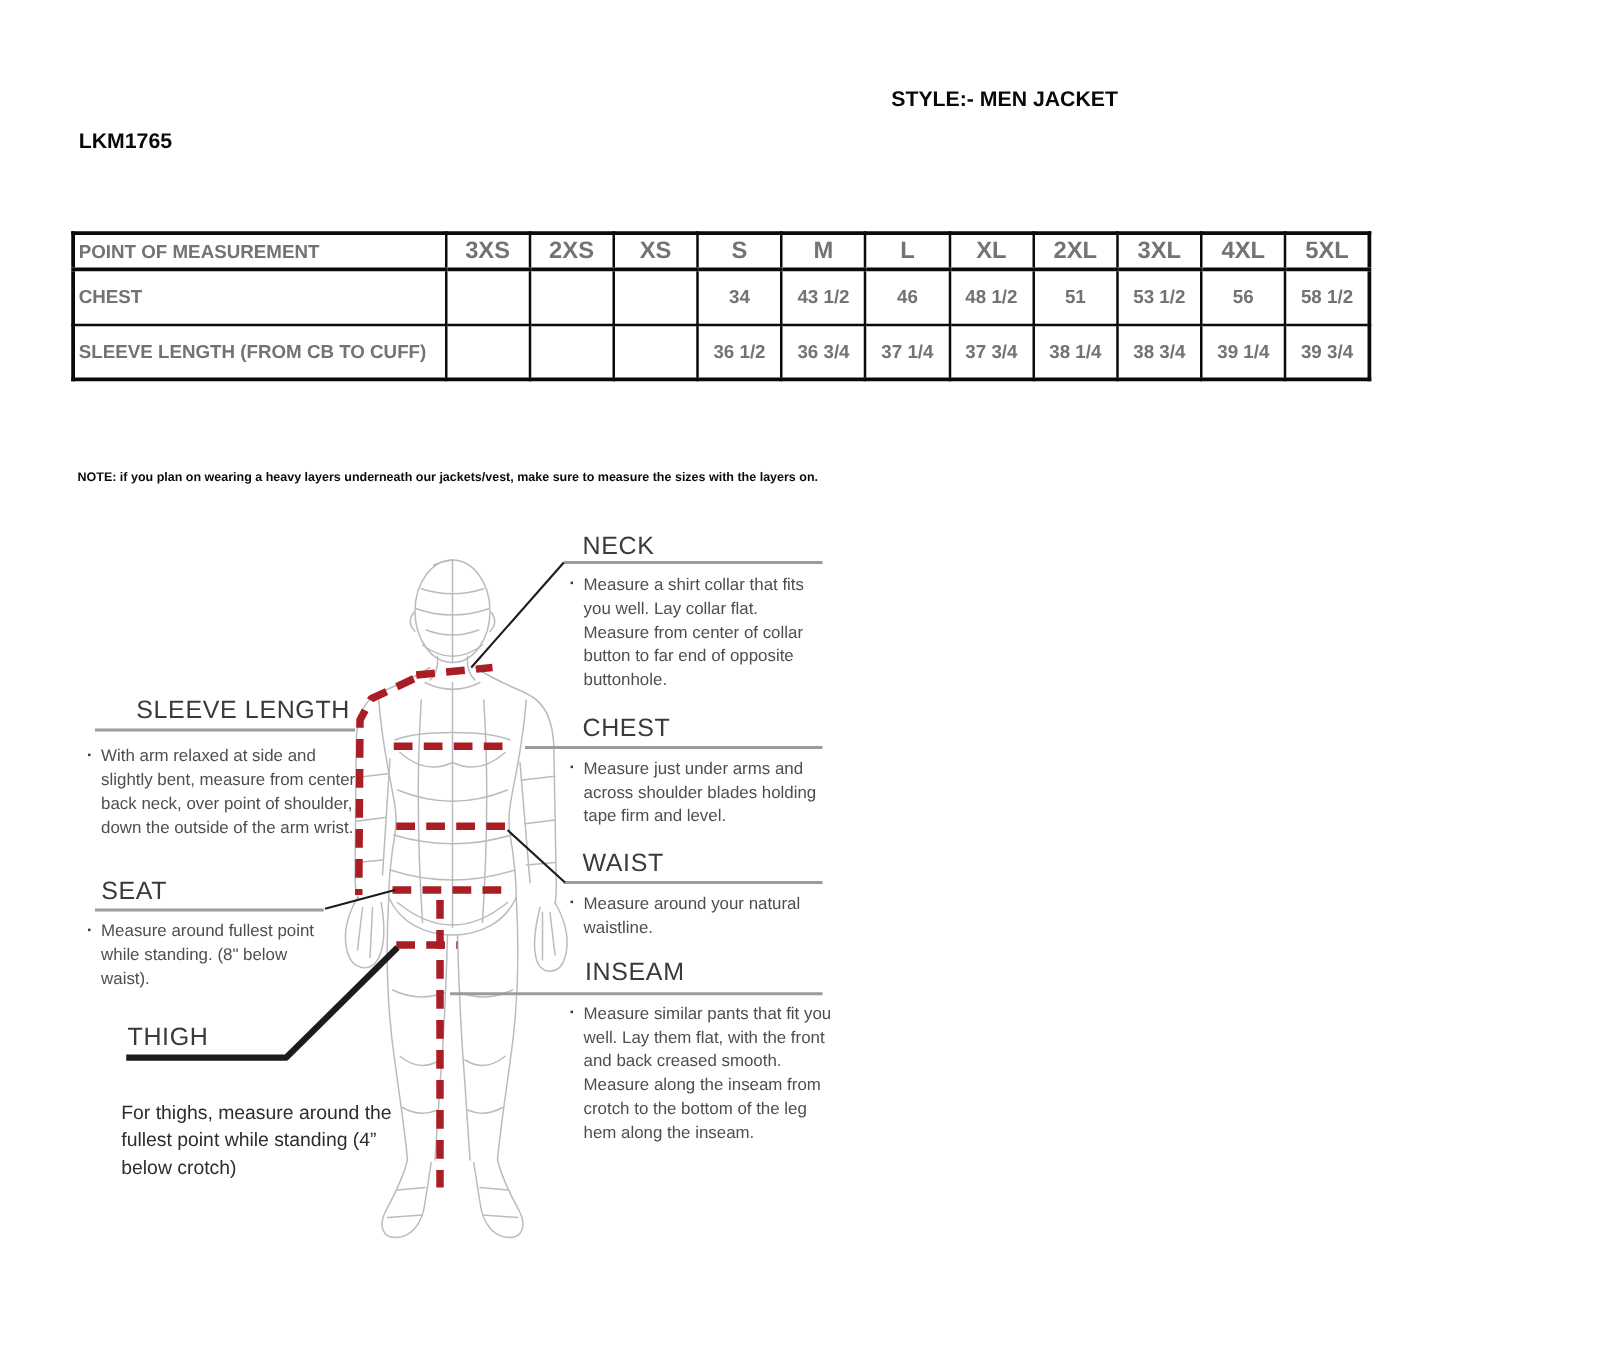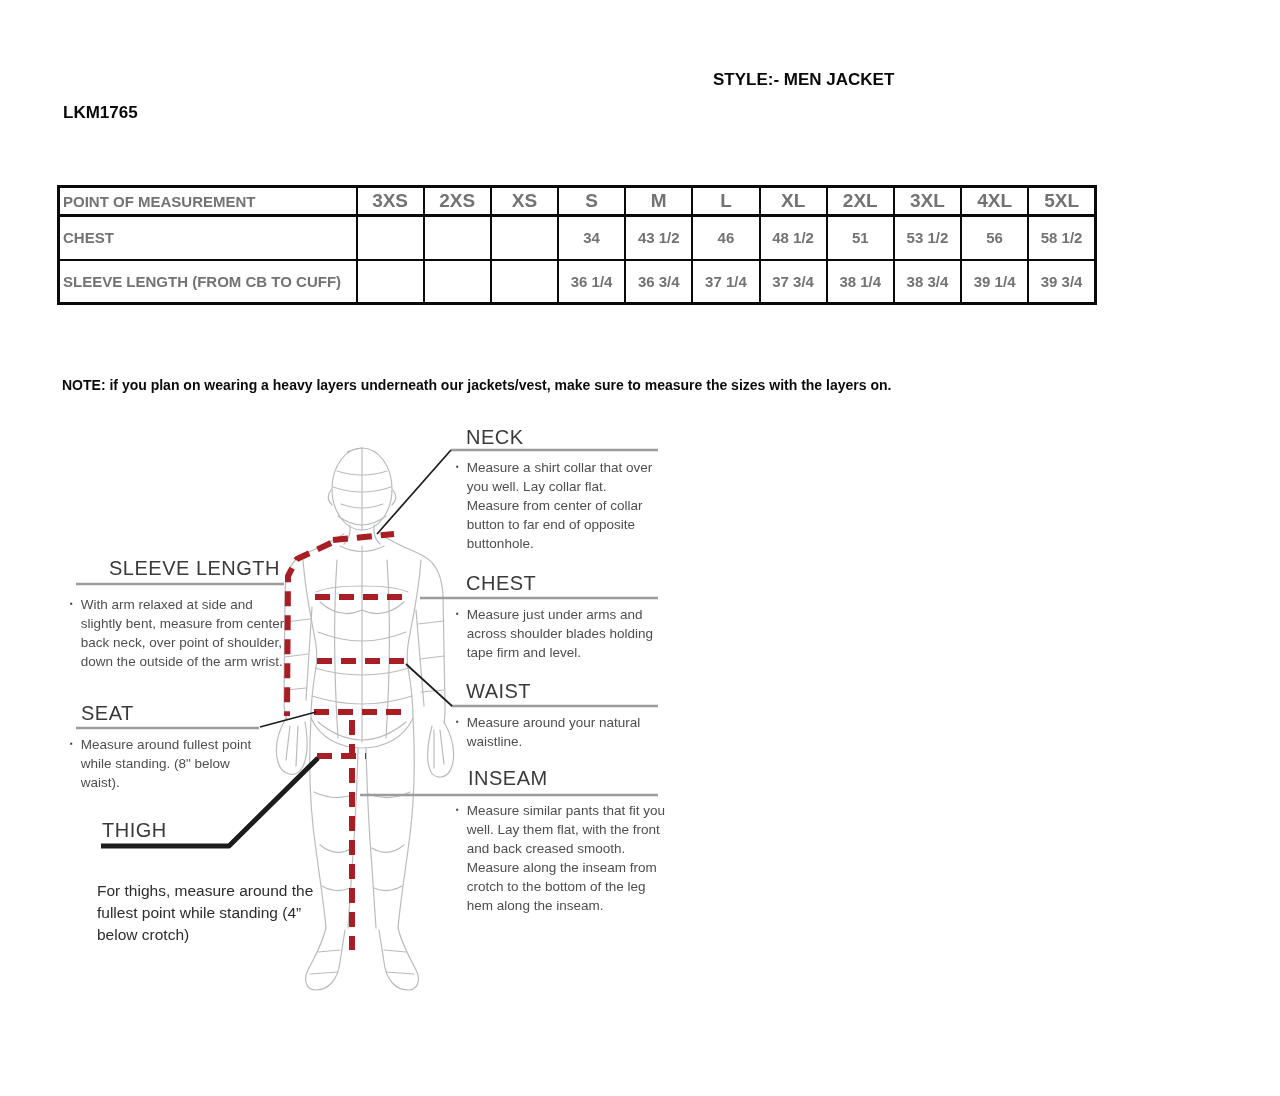--- a/index.html
+++ b/index.html
@@ -13,21 +13,21 @@
   table.size-table { position:absolute; left:57px; top:185px; width:1040px;
     border-collapse:collapse; table-layout:fixed; border:3px solid #0a0a0a;
     font-size:15px; font-weight:bold; color:#737373; }
   .size-table th, .size-table td { border:2px solid #0a0a0a; text-align:center;
     vertical-align:middle; padding:0 2px; overflow:hidden; white-space:nowrap; }
   .size-table thead tr { height:29px; }
   .size-table thead th { border-bottom:3px solid #0a0a0a; font-size:19px; }
   .size-table tbody tr { height:44px; }
   .size-table .rowlabel { text-align:left; padding-left:3px; font-size:15px; }
 
-  .note-line { position:absolute; left:62px; top:377px; font-size:14px; font-weight:bold; color:#0b0b0b; white-space:nowrap; }
+  .note-line { position:absolute; left:62px; top:377px; font-size:10px; font-weight:bold; color:#0b0b0b; white-space:nowrap; }
 
   .diagram { position:absolute; left:0; top:420px; width:740px; height:600px; }
   .diagram svg { position:absolute; left:0; top:0; width:740px; height:600px; }
 
   .guide-heading { position:absolute; font-size:20px; font-weight:400; color:#3a3a3a;
     letter-spacing:.5px; white-space:nowrap; }
   .guide-body { position:absolute; display:flex; gap:8px; font-size:13.5px;
     color:#4e4e4e; line-height:1.41; }
   .guide-body .bullet { flex:0 0 auto; font-size:8px; line-height:1; margin-top:5px; color:#3a3a3a; }
   .guide-body.no-bullet { display:block;margin-top:24px; }
@@ -85,21 +85,21 @@
         <td>51</td>
         <td>53 1/2</td>
         <td>56</td>
         <td>58 1/2</td>
       </tr>
       <tr>
         <td class="rowlabel">SLEEVE LENGTH (FROM CB TO CUFF)</td>
         <td></td>
         <td></td>
         <td></td>
-        <td>36 1/4</td>
+        <td>36 1/2</td>
         <td>36 3/4</td>
         <td>37 1/4</td>
         <td>37 3/4</td>
         <td>38 1/4</td>
         <td>38 3/4</td>
         <td>39 1/4</td>
         <td>39 3/4</td>
       </tr>
     </tbody>
   </table>
@@ -202,21 +202,21 @@
         <path stroke-width="1.7" d="M406,664 L452,706"></path>
         <path stroke-width="1.7" d="M260,727 L316,712"></path>
         <path stroke-width="5" stroke-linejoin="round" d="M101,846 H229 L318,758"></path>
       </g>
     </svg>
 
     <div>
       <div class="guide-heading" style="left:466px; top:6px;">NECK</div>
       <div class="guide-body" style="left:456px; top:38px; width:205px;">
         <span class="bullet">▪</span>
-        <span>Measure a shirt collar that over you well. Lay collar flat. Measure from center of collar button to far end of opposite buttonhole.</span>
+        <span>Measure a shirt collar that fits you well. Lay collar flat. Measure from center of collar button to far end of opposite buttonhole.</span>
       </div>
     </div>
 
     <div>
       <div class="guide-heading" style="left:466px; top:152px;">CHEST</div>
       <div class="guide-body" style="left:456px; top:185px; width:210px;">
         <span class="bullet">▪</span>
         <span>Measure just under arms and across shoulder blades holding tape firm and level.</span>
       </div>
     </div>

